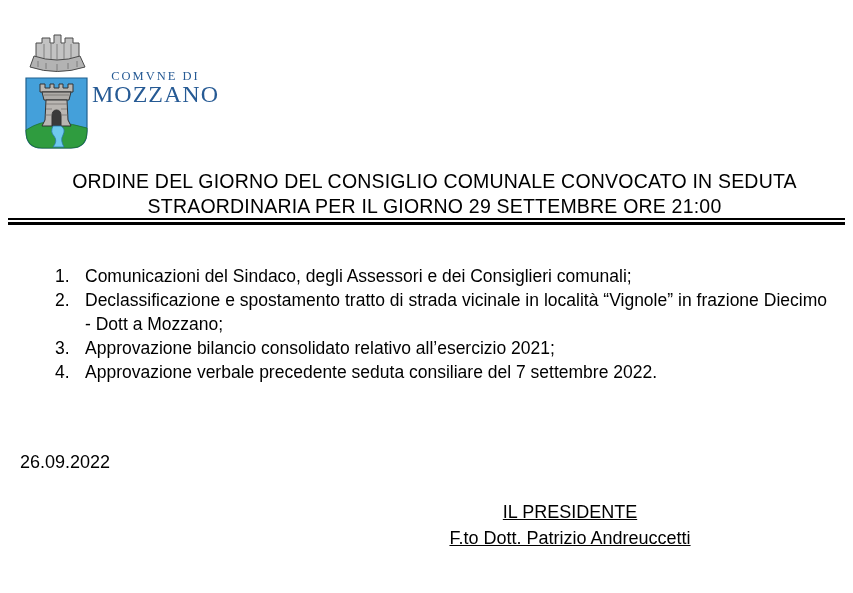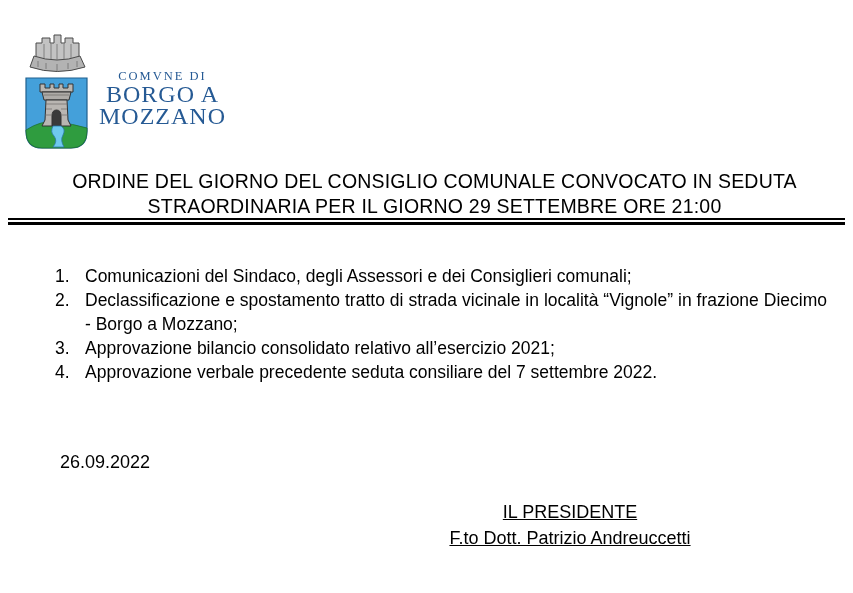--- a/index.html
+++ b/index.html
@@ -3,41 +3,41 @@
 <meta charset="utf-8">
 <style>
   html,body{margin:0;padding:0;background:#fff;}
   .page{
     position:relative;width:853px;height:593px;background:#ffffff;
     font-family:"Liberation Sans",sans-serif;color:#000;overflow:hidden;
   }
   
   .logo{position:absolute;left:24px;top:34px;display:flex;align-items:flex-start;}
   .emblem{width:66px;height:116px;display:block;}
-  .logo-text{margin-left:9px;margin-top:36px;text-align:center;
+  .logo-text{margin-left:2px;margin-top:36px;text-align:center;
     font-family:"Liberation Serif",serif;color:#265a94;}
   .logo-small{font-size:12.5px;letter-spacing:2px;line-height:13px;font-variant:small-caps;}
   .logo-big{font-size:24px;line-height:22px;letter-spacing:1px;}
   
   .title{
     position:absolute;left:0;top:169px;width:100%;text-align:center;
     font-size:19.5px;line-height:25px;letter-spacing:0.2px;padding-left:8px;
   }
   
   .rule{
     position:absolute;left:8px;right:8px;top:218px;height:2px;
     border-top:2px solid #000;border-bottom:3px solid #000;
   }
   
   .agenda{position:absolute;left:55px;top:264px;width:772px;font-size:17.5px;line-height:24px;}
   .agenda-item{display:flex;}
   .agenda-num{flex:0 0 30px;}
   .agenda-text{flex:1 1 auto;text-align:justify;}
   
-  .date{position:absolute;left:20px;top:452px;font-size:18px;margin-left:40px;}
+  .date{position:absolute;left:20px;top:452px;font-size:18px;}
   .signature{position:absolute;left:360px;top:499px;width:420px;text-align:center;
     font-size:18px;line-height:26px;text-decoration:underline;}
 </style>
 </head>
 <body>
 
 <div class="page">
 
   <div class="logo">
     <svg class="emblem" viewBox="0 0 66 116">
@@ -75,40 +75,39 @@
         <line x1="22" y1="75" x2="28" y2="75"></line>
           <line x1="37" y1="75" x2="43" y2="75"></line>
         <line x1="21" y1="81" x2="28" y2="81"></line>
           <line x1="37" y1="81" x2="44" y2="81"></line>
       </g>
 
       <path d="M29,92 Q26,98 30,102 Q34,107 29,113 L40,113 Q36,106 39,101 Q42,95 37,92 Z" fill="#6fc9ee" stroke="#2a79a8" stroke-width="0.8"></path>
     </svg>
     <div class="logo-text">
       <div class="logo-small">COMVNE DI</div>
-      <div class="logo-big">BORGO A</div>
       <div class="logo-big">MOZZANO</div>
     </div>
   </div>
 
   <div class="title">
     <div>ORDINE DEL GIORNO DEL CONSIGLIO COMUNALE CONVOCATO IN SEDUTA</div>
     <div>STRAORDINARIA PER IL GIORNO 29 SETTEMBRE ORE 21:00</div>
   </div>
 
   <div class="rule"></div>
 
   <div class="agenda">
     <div class="agenda-item">
       <div class="agenda-num">1.</div>
       <div class="agenda-text">Comunicazioni del Sindaco, degli Assessori e dei Consiglieri comunali;</div>
     </div>
     <div class="agenda-item">
       <div class="agenda-num">2.</div>
-      <div class="agenda-text">Declassificazione e spostamento tratto di strada vicinale in località “Vignole” in frazione Diecimo - Borgo a Mozzano;</div>
+      <div class="agenda-text">Declassificazione e spostamento tratto di strada vicinale in località “Vignole” in frazione Diecimo - Dott a Mozzano;</div>
     </div>
     <div class="agenda-item">
       <div class="agenda-num">3.</div>
       <div class="agenda-text">Approvazione bilancio consolidato relativo all’esercizio 2021;</div>
     </div>
     <div class="agenda-item">
       <div class="agenda-num">4.</div>
       <div class="agenda-text">Approvazione verbale precedente seduta consiliare del 7 settembre 2022.</div>
     </div>
   </div>

